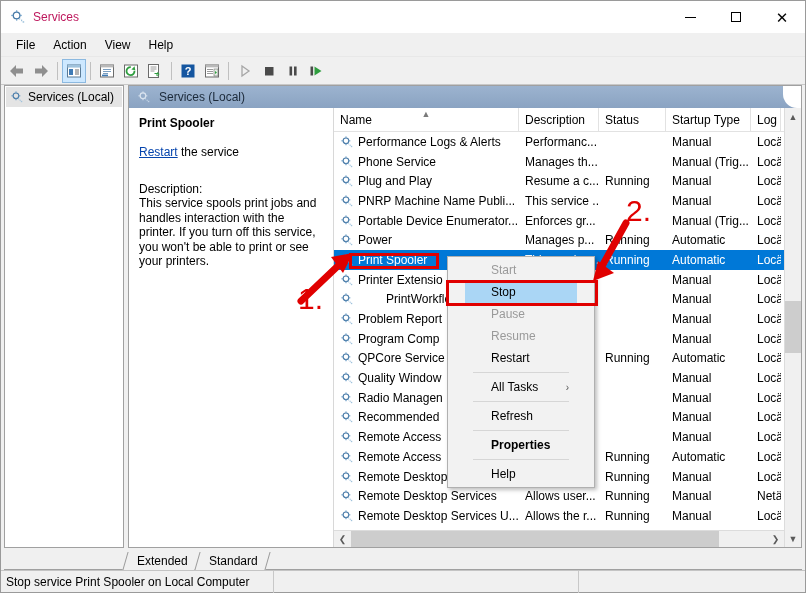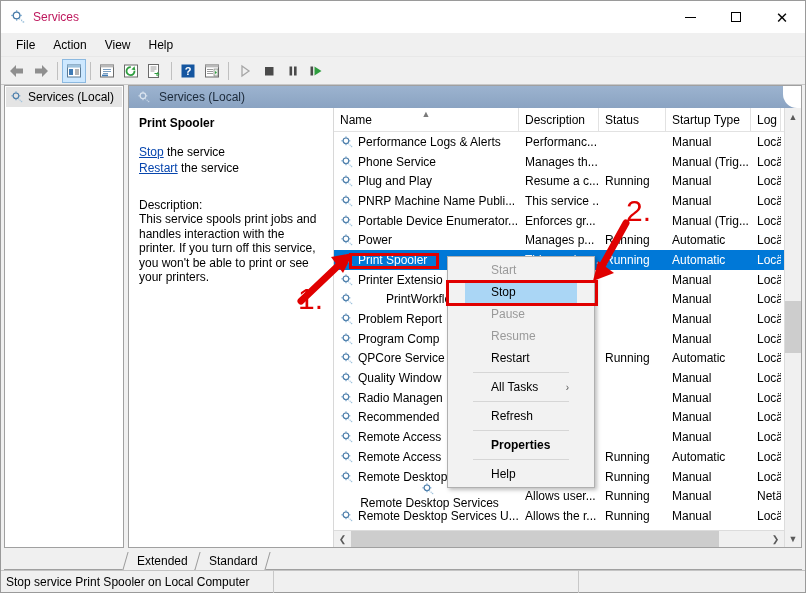--- a/index.html
+++ b/index.html
@@ -420,23 +420,20 @@
             </g>
         </svg>
         <span class="pane-header-text">Services (Local)</span>
       </div>
 
       <div class="pane-split">
 
         <div class="detail">
           <div class="detail-title">Print Spooler</div>
           <div class="detail-link-line">
-            <span class="detail-link">Stop</span><span> the service</span>
-          </div>
-          <div class="detail-link-line">
             <span class="detail-link">Restart</span><span> the service</span>
           </div>
           <div class="detail-desc-label">Description:</div>
           <div class="detail-desc-body">This service spools print jobs and handles interaction with the printer. If you turn off this service, you won't be able to print or see your printers.</div>
         </div>
 
         <div class="listwrap">
           <div class="list-head" id="list-head">
               <div class="hcell" style="width: 185px;">
                 <span>Name</span>
@@ -864,21 +861,21 @@
                     </g>
                   </svg>
                   <span>Remote Desktop</span>
                 </div>
                 <div class="cell" style="width: 80px;"></div>
                 <div class="cell" style="width: 67px;">Running</div>
                 <div class="cell" style="width: 85px;">Manual</div>
                 <div class="cell" style="width: 30px;">Locä</div>
               </div>
               <div class="row">
-                <div class="cell name" style="width: 185px; flex-direction: column;">
+                <div class="cell name" style="width: 185px;">
                   <svg class="gear-small" viewBox="0 0 16 16">
                     <circle cx="6.8" cy="6.6" r="3.2" fill="none" stroke="#4a7ba7" stroke-width="1.3"></circle>
                     <g fill="#6fa0c8">
                       <rect x="6.2" y="1.6" width="1.3" height="2"></rect>
                       <rect x="6.2" y="9.7" width="1.3" height="2"></rect>
                       <rect x="1.6" y="6" width="2" height="1.3"></rect>
                       <rect x="9.8" y="6" width="2" height="1.3"></rect>
                     </g>
                     <g fill="#9fc2dc">
                       <rect x="9.2" y="9.2" width="1.2" height="1.5"></rect>

